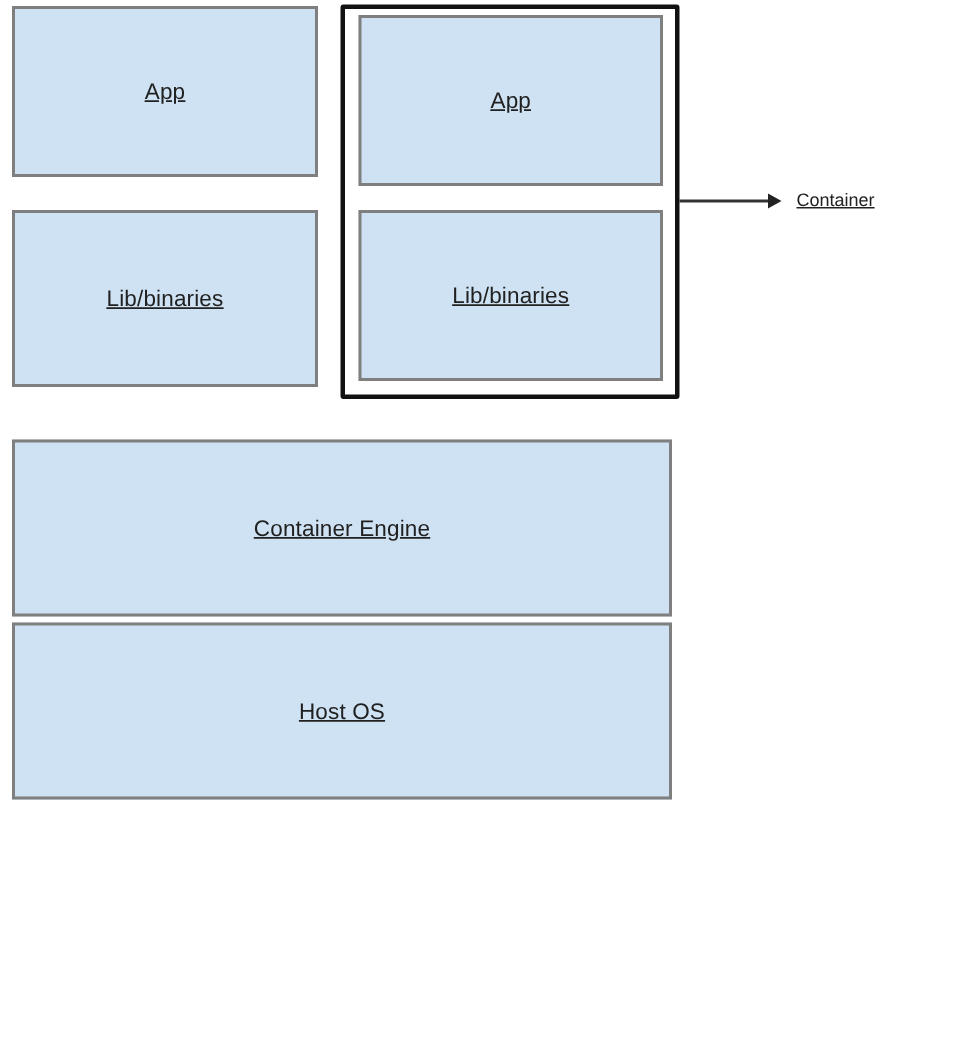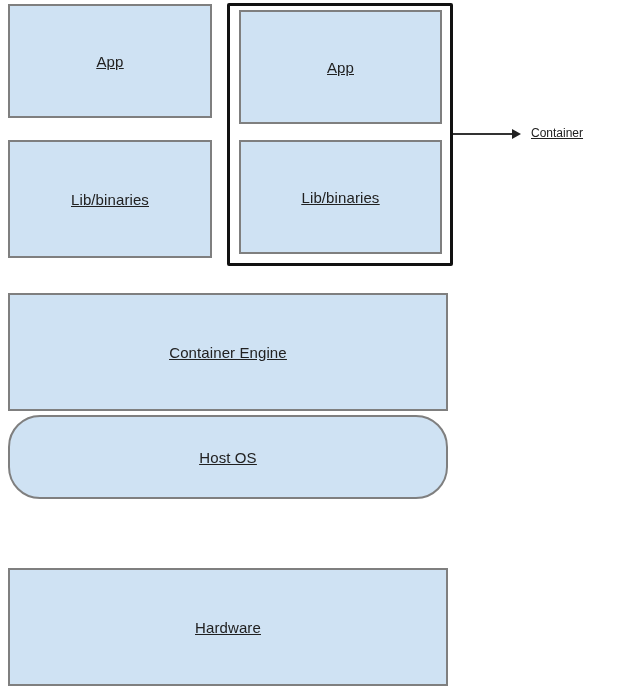--- a/index.html
+++ b/index.html
@@ -60,21 +60,21 @@
   .container-callout-label {
     position: absolute;
     left: 531px; top: 126px;
     font-size: 12px;
     color: #212121;
     white-space: nowrap;
   }
 
   
   .engine-box   { left: 8px; top: 273px; width: 440px; height: 118px; margin-top: 20px; }
-  .hostos-box   { left: 8px; top: 415px; width: 440px; height: 84px; border-radius: 32px; }
+  .hostos-box   { left: 8px; top: 415px; width: 440px; height: 118px; }
   .hardware-box { left: 8px; top: 568px; width: 440px; height: 118px; }
 </style>
 </head>
 <body>
 
 <div class="canvas">
 
   <div class="box host-app">
     <span>App</span>
   </div>
@@ -97,17 +97,14 @@
   <div class="container-callout-label">Container</div>
 
   <div class="box engine-box">
     <span>Container Engine</span>
   </div>
 
   <div class="box hostos-box">
     <span>Host OS</span>
   </div>
 
-  <div class="box hardware-box">
-    <span>Hardware</span>
-  </div>
 
 </div>
 
 </body></html>

